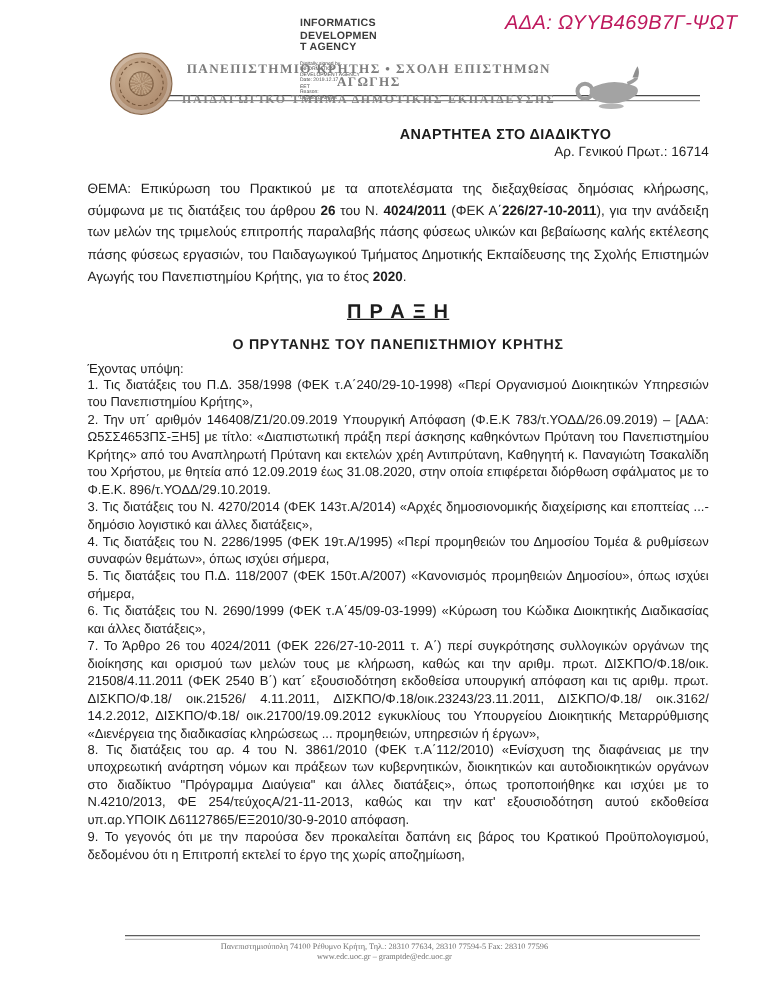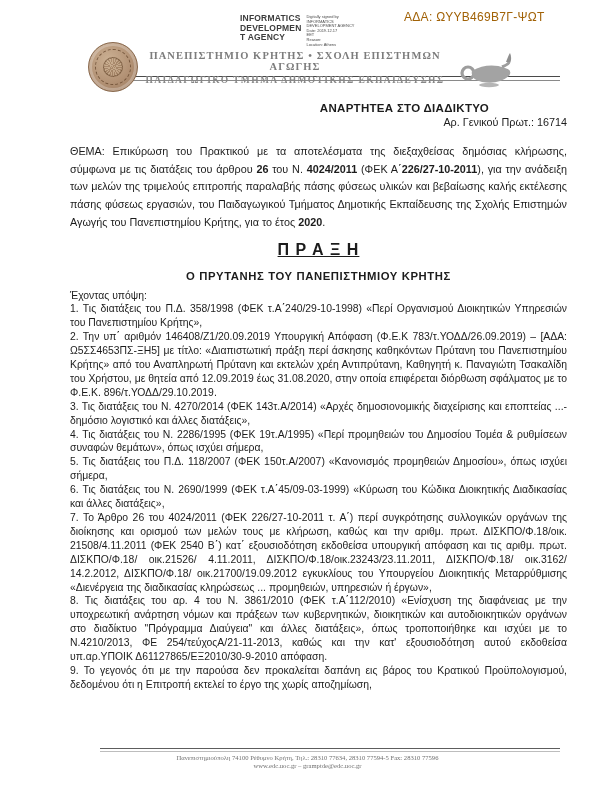--- a/index.html
+++ b/index.html
@@ -2,23 +2,23 @@
 <html><head>
 <meta charset="utf-8">
 <style>
   html,body { margin:0; padding:0; background:#ffffff; }
   .page {
     position:relative; width:612px; height:792px; margin:0 auto;
     background:#ffffff; overflow:hidden;
     font-family:"Liberation Sans", sans-serif; color:#1c1c1c;
   }
   
-  .ada { position:absolute; top:10px; left:404px; font-size:12px; letter-spacing:0.3px; color:#a16207; }
+  .ada { position:absolute; top:10px; left:404px; font-size:16px; letter-spacing:0.3px; color:#be185d;font-style:italic; }
   
-  .stamp { position:absolute; top:14px; left:240px; display:flex; gap:5px; }
+  .stamp { position:absolute; top:14px; left:240px; display:flex; gap:5px;flex-direction:column; }
   .stamp-agency { font-weight:bold; font-size:8.5px; line-height:9.5px; color:#3c3c3c; white-space:pre-line; letter-spacing:0.2px; }
   .stamp-details { font-size:4px; line-height:4.6px; color:#4a4a4a; white-space:pre-line; padding-top:1px; }
   
   .hdr-rule { position:absolute; top:76px; left:128px; width:432px; height:3px;
     border-top:1.4px solid #4a4a4a; border-bottom:1px solid #8a8a8a; }
   .seal { position:absolute; top:42px; left:88px; width:48px; height:48px; border-radius:50%;
     background:radial-gradient(circle at 40% 35%, #cbb093 0%, #b29174 55%, #97755a 100%);
     border:1px solid #8a6a4e; box-shadow:inset 0 0 0 3px rgba(255,255,255,0.25); }
   .seal-inner { position:absolute; inset:6px; border-radius:50%; border:1px dashed rgba(90,60,35,0.7); }
   .seal-core { position:absolute; inset:14px; border-radius:50%; border:1px solid rgba(90,60,35,0.55);

